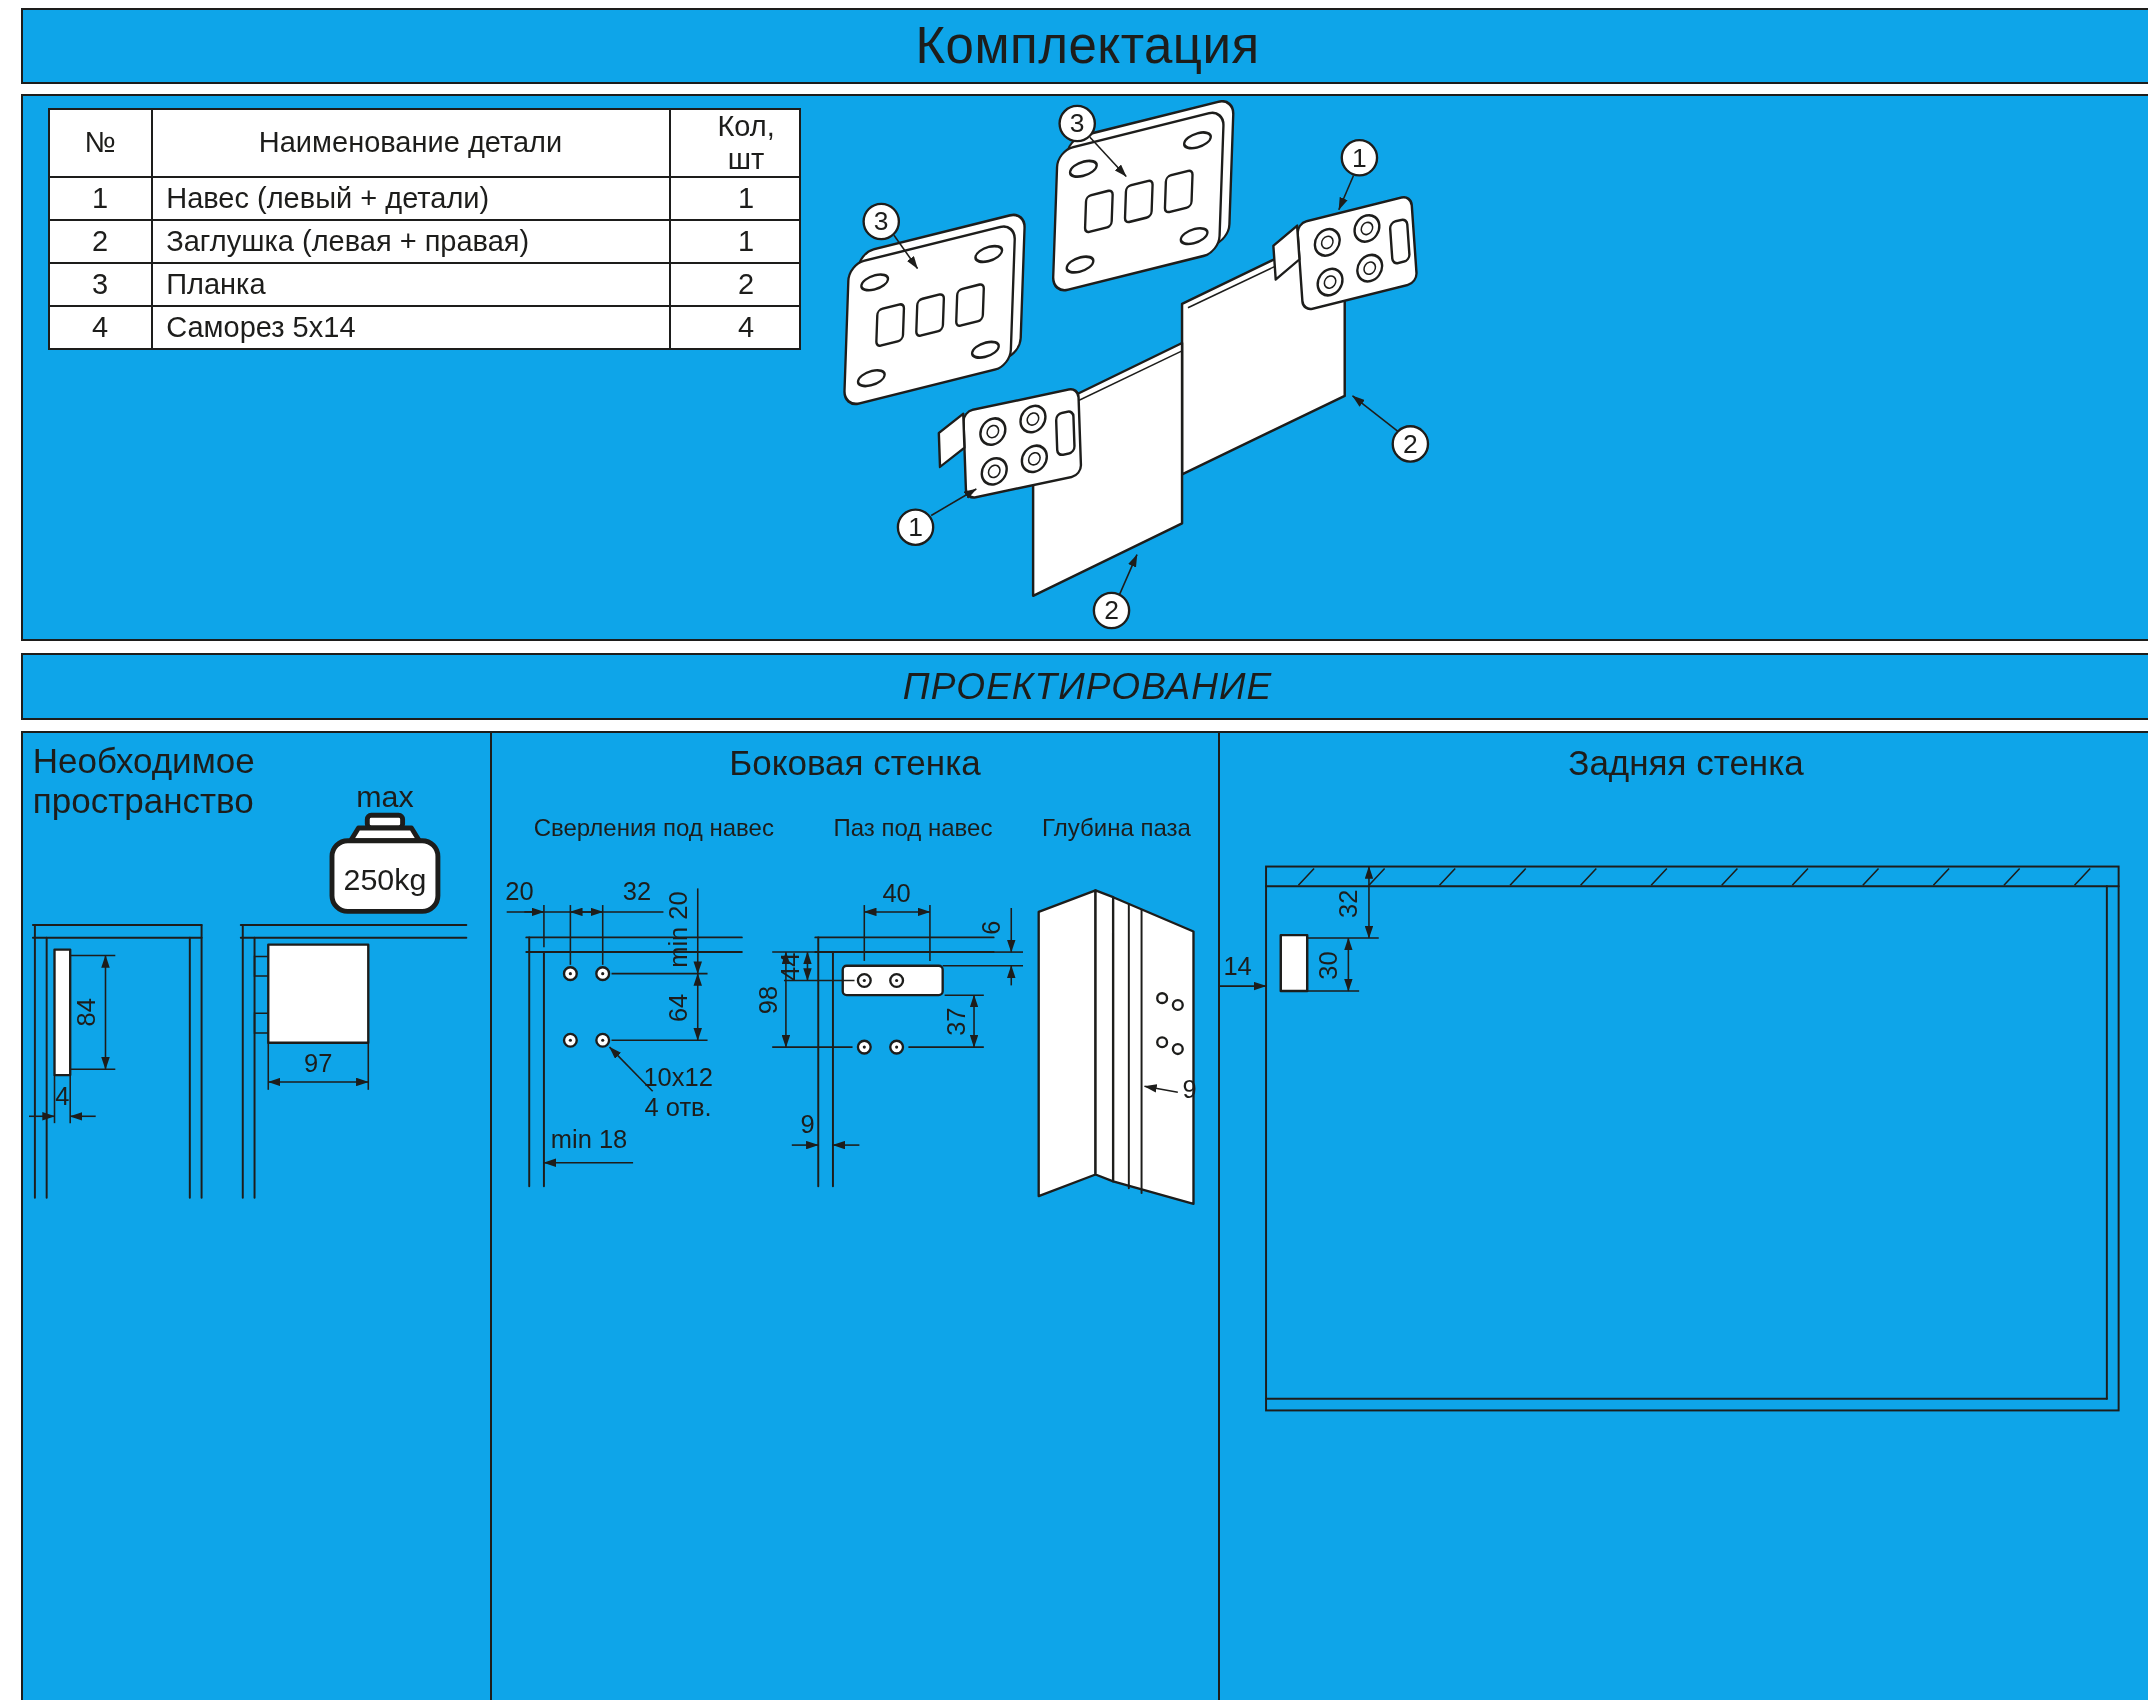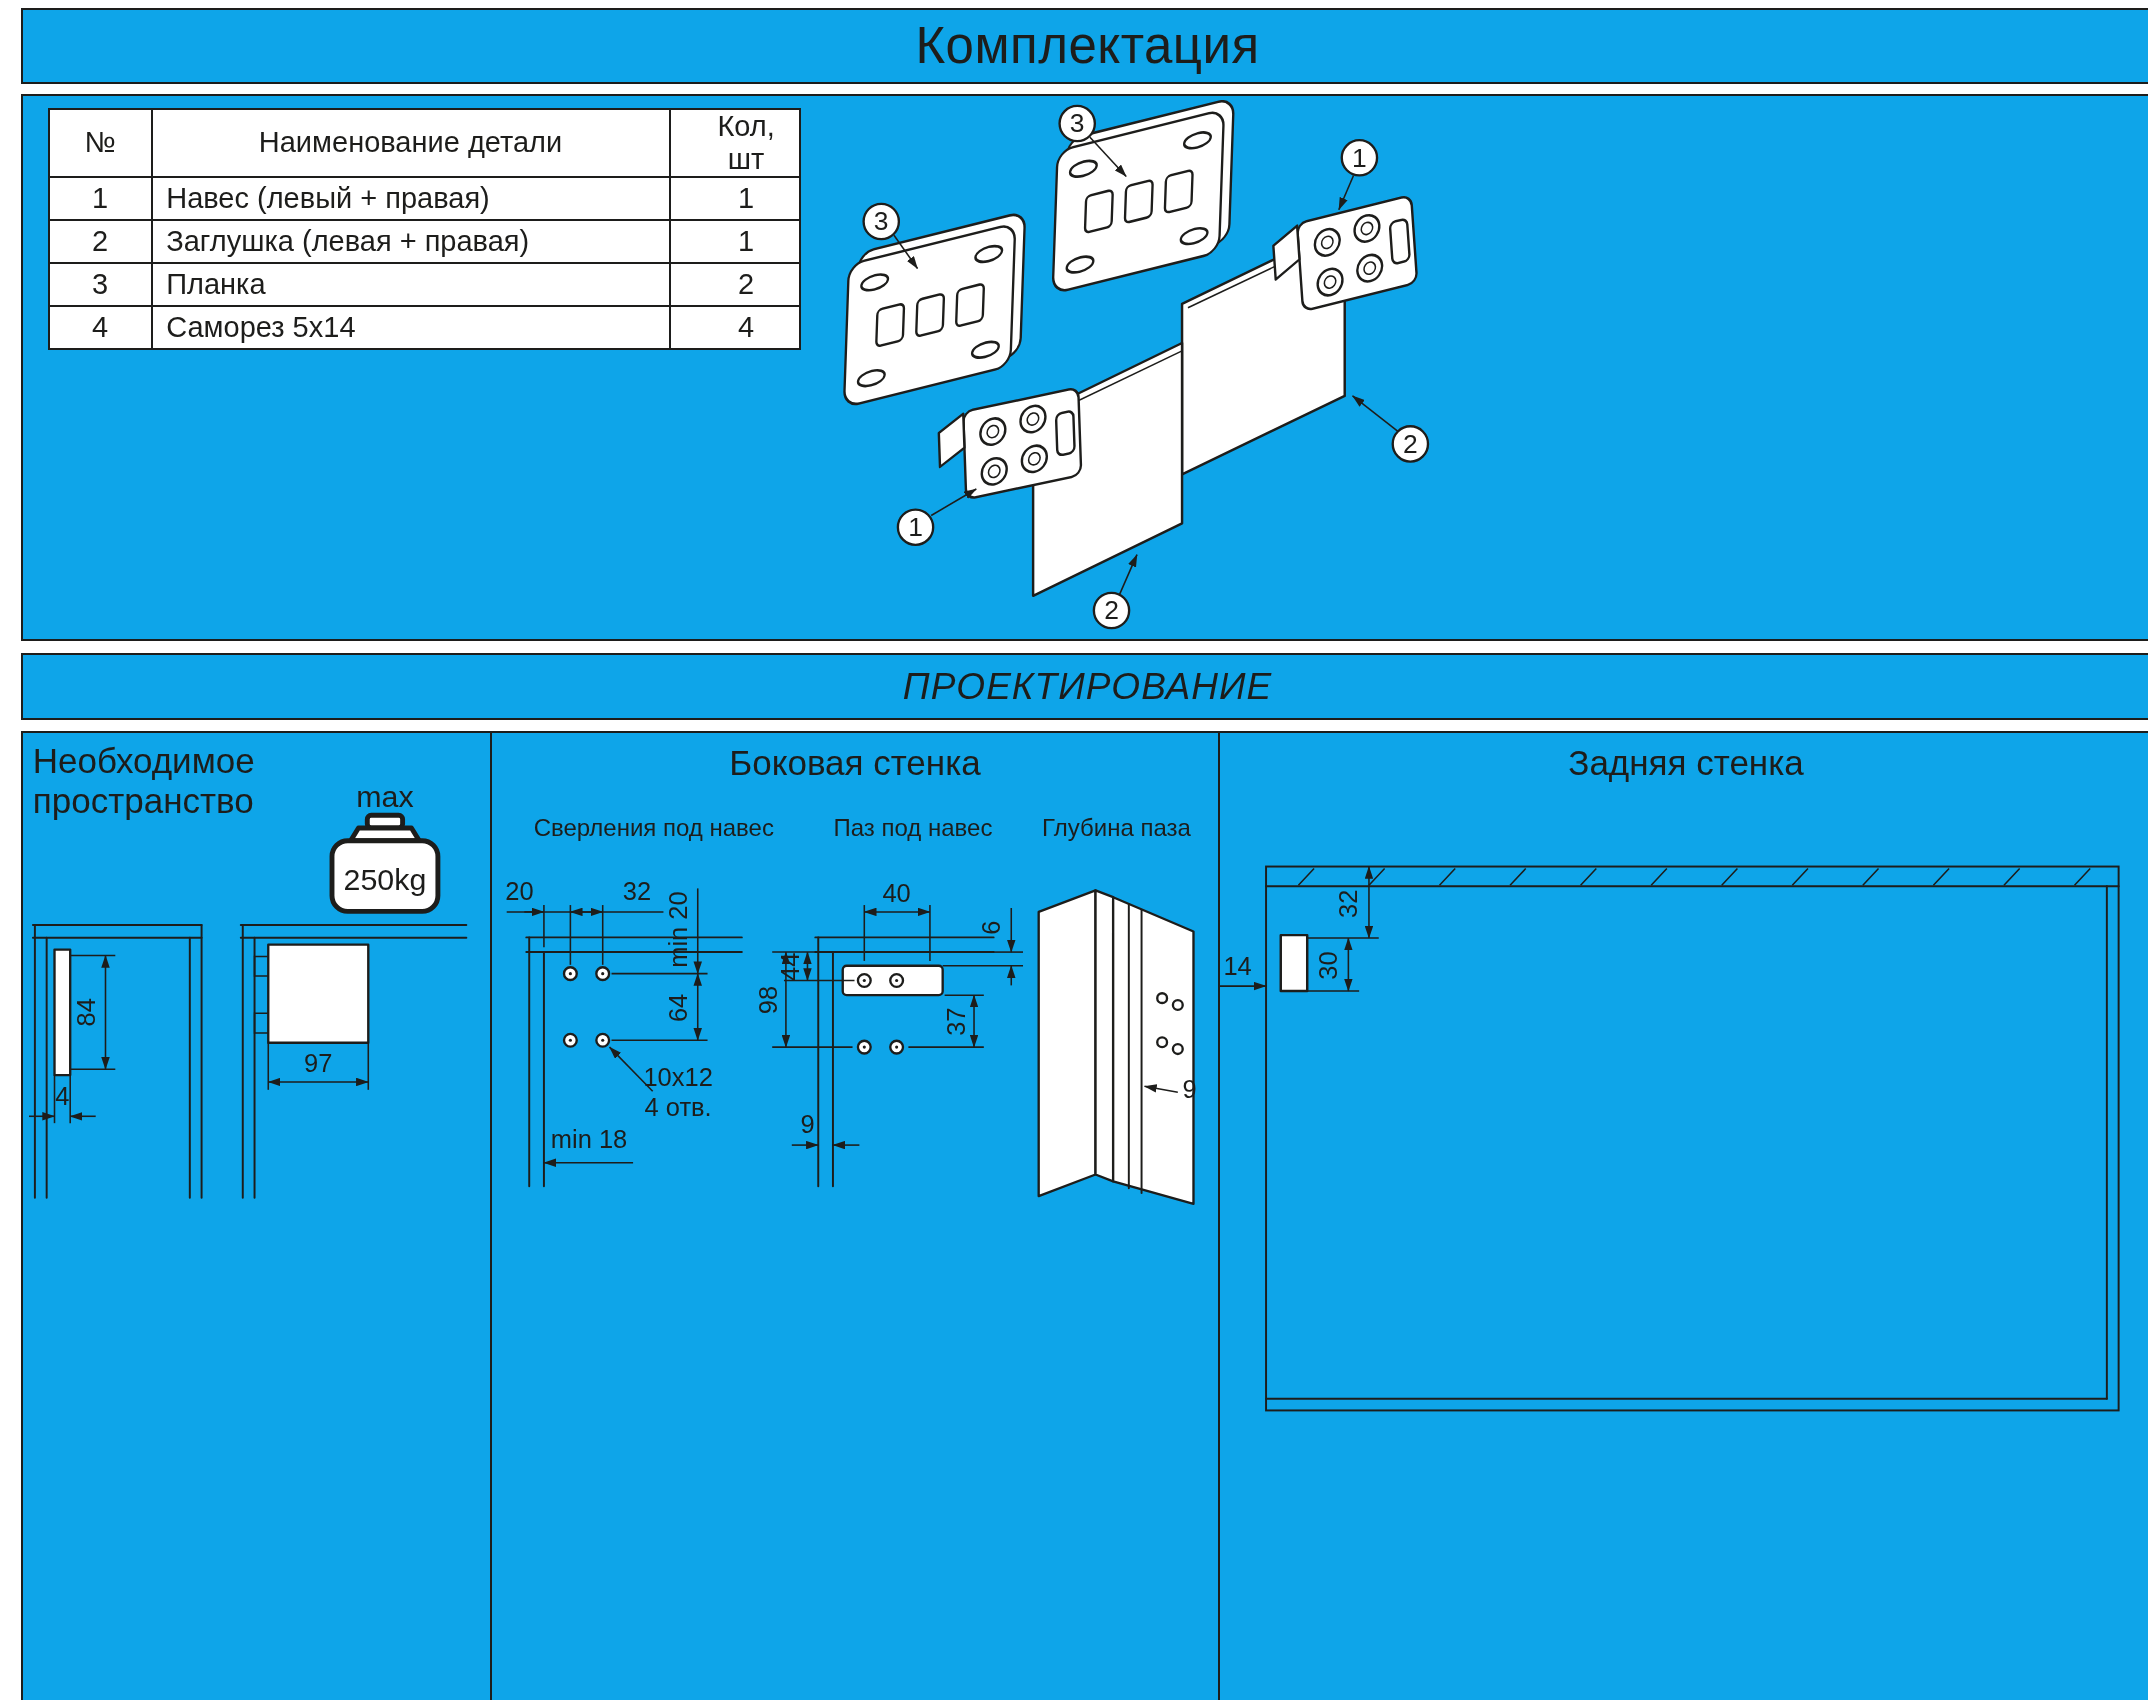--- a/index.html
+++ b/index.html
@@ -71,21 +71,21 @@
     <thead>
       <tr>
         <th class="col-num">№</th>
         <th class="col-name">Наименование детали</th>
         <th class="col-qty">Кол, шт</th>
       </tr>
     </thead>
     <tbody>
       <tr>
         <td class="c-num">1</td>
-        <td class="c-name">Навес  (левый + правая)</td>
+        <td class="c-name">Навес  (левый + детали)</td>
         <td class="c-qty">1</td>
       </tr>
       <tr>
         <td class="c-num">2</td>
         <td class="c-name">Заглушка (левая + правая)</td>
         <td class="c-qty">1</td>
       </tr>
       <tr>
         <td class="c-num">3</td>
         <td class="c-name">Планка</td>

